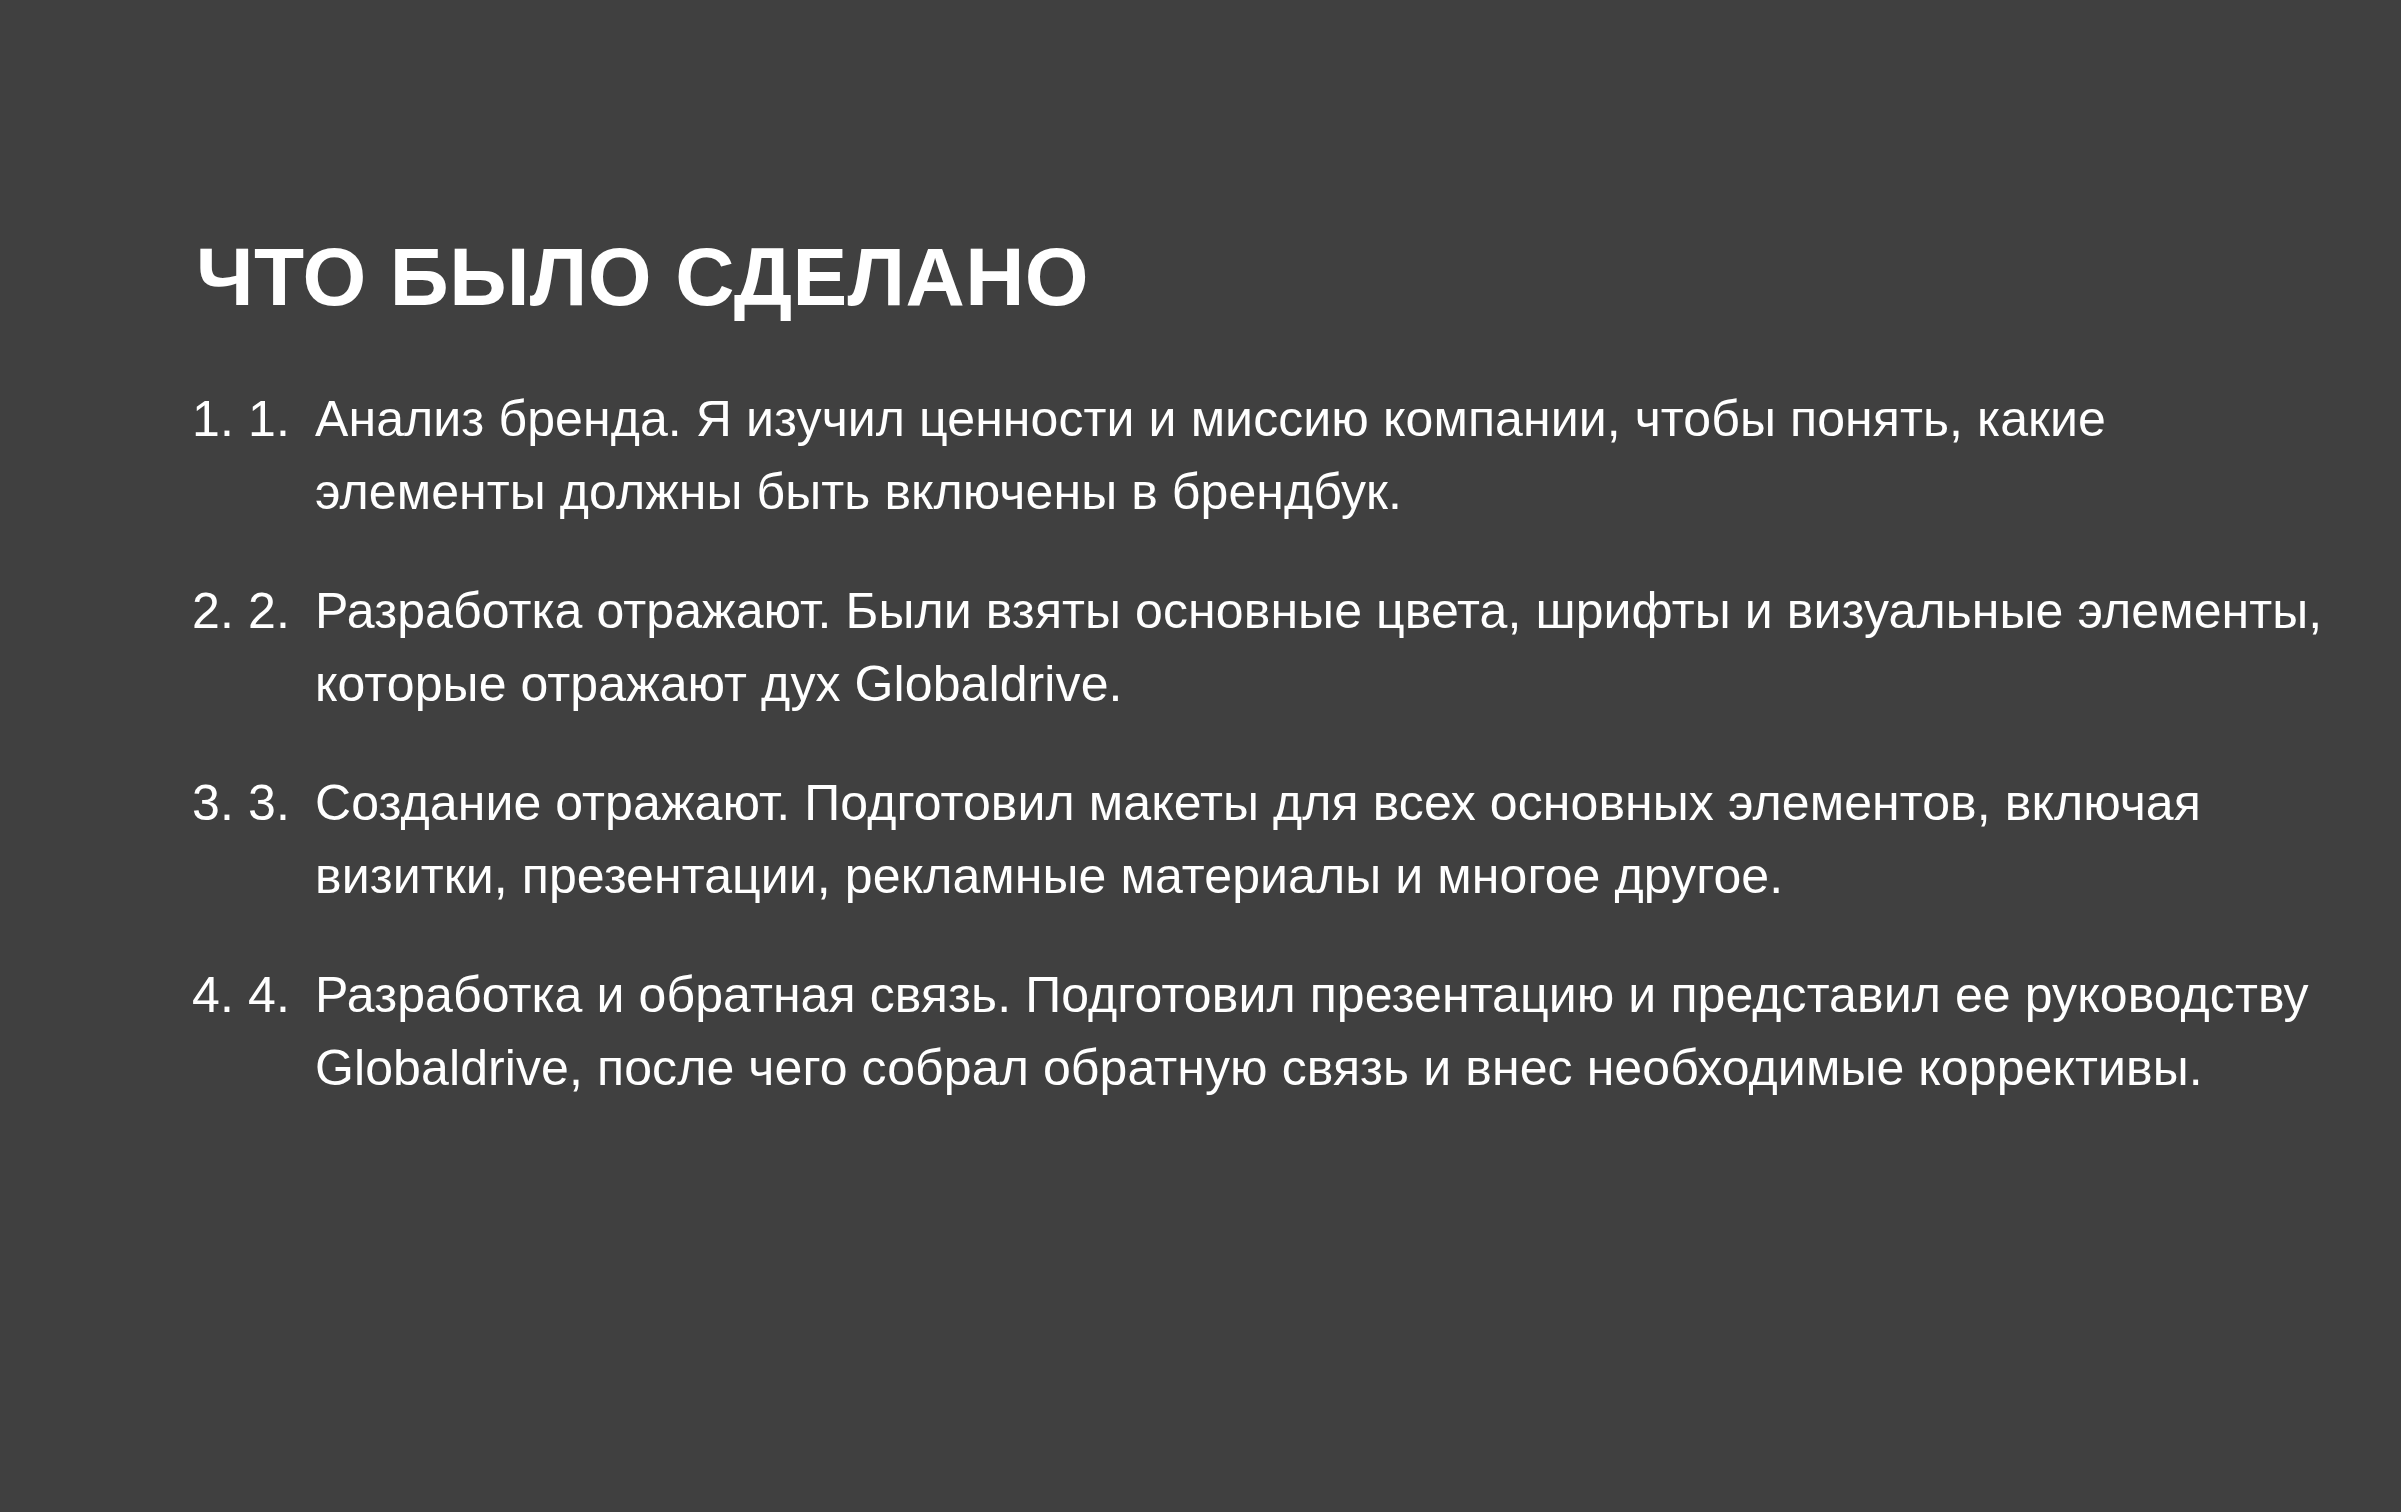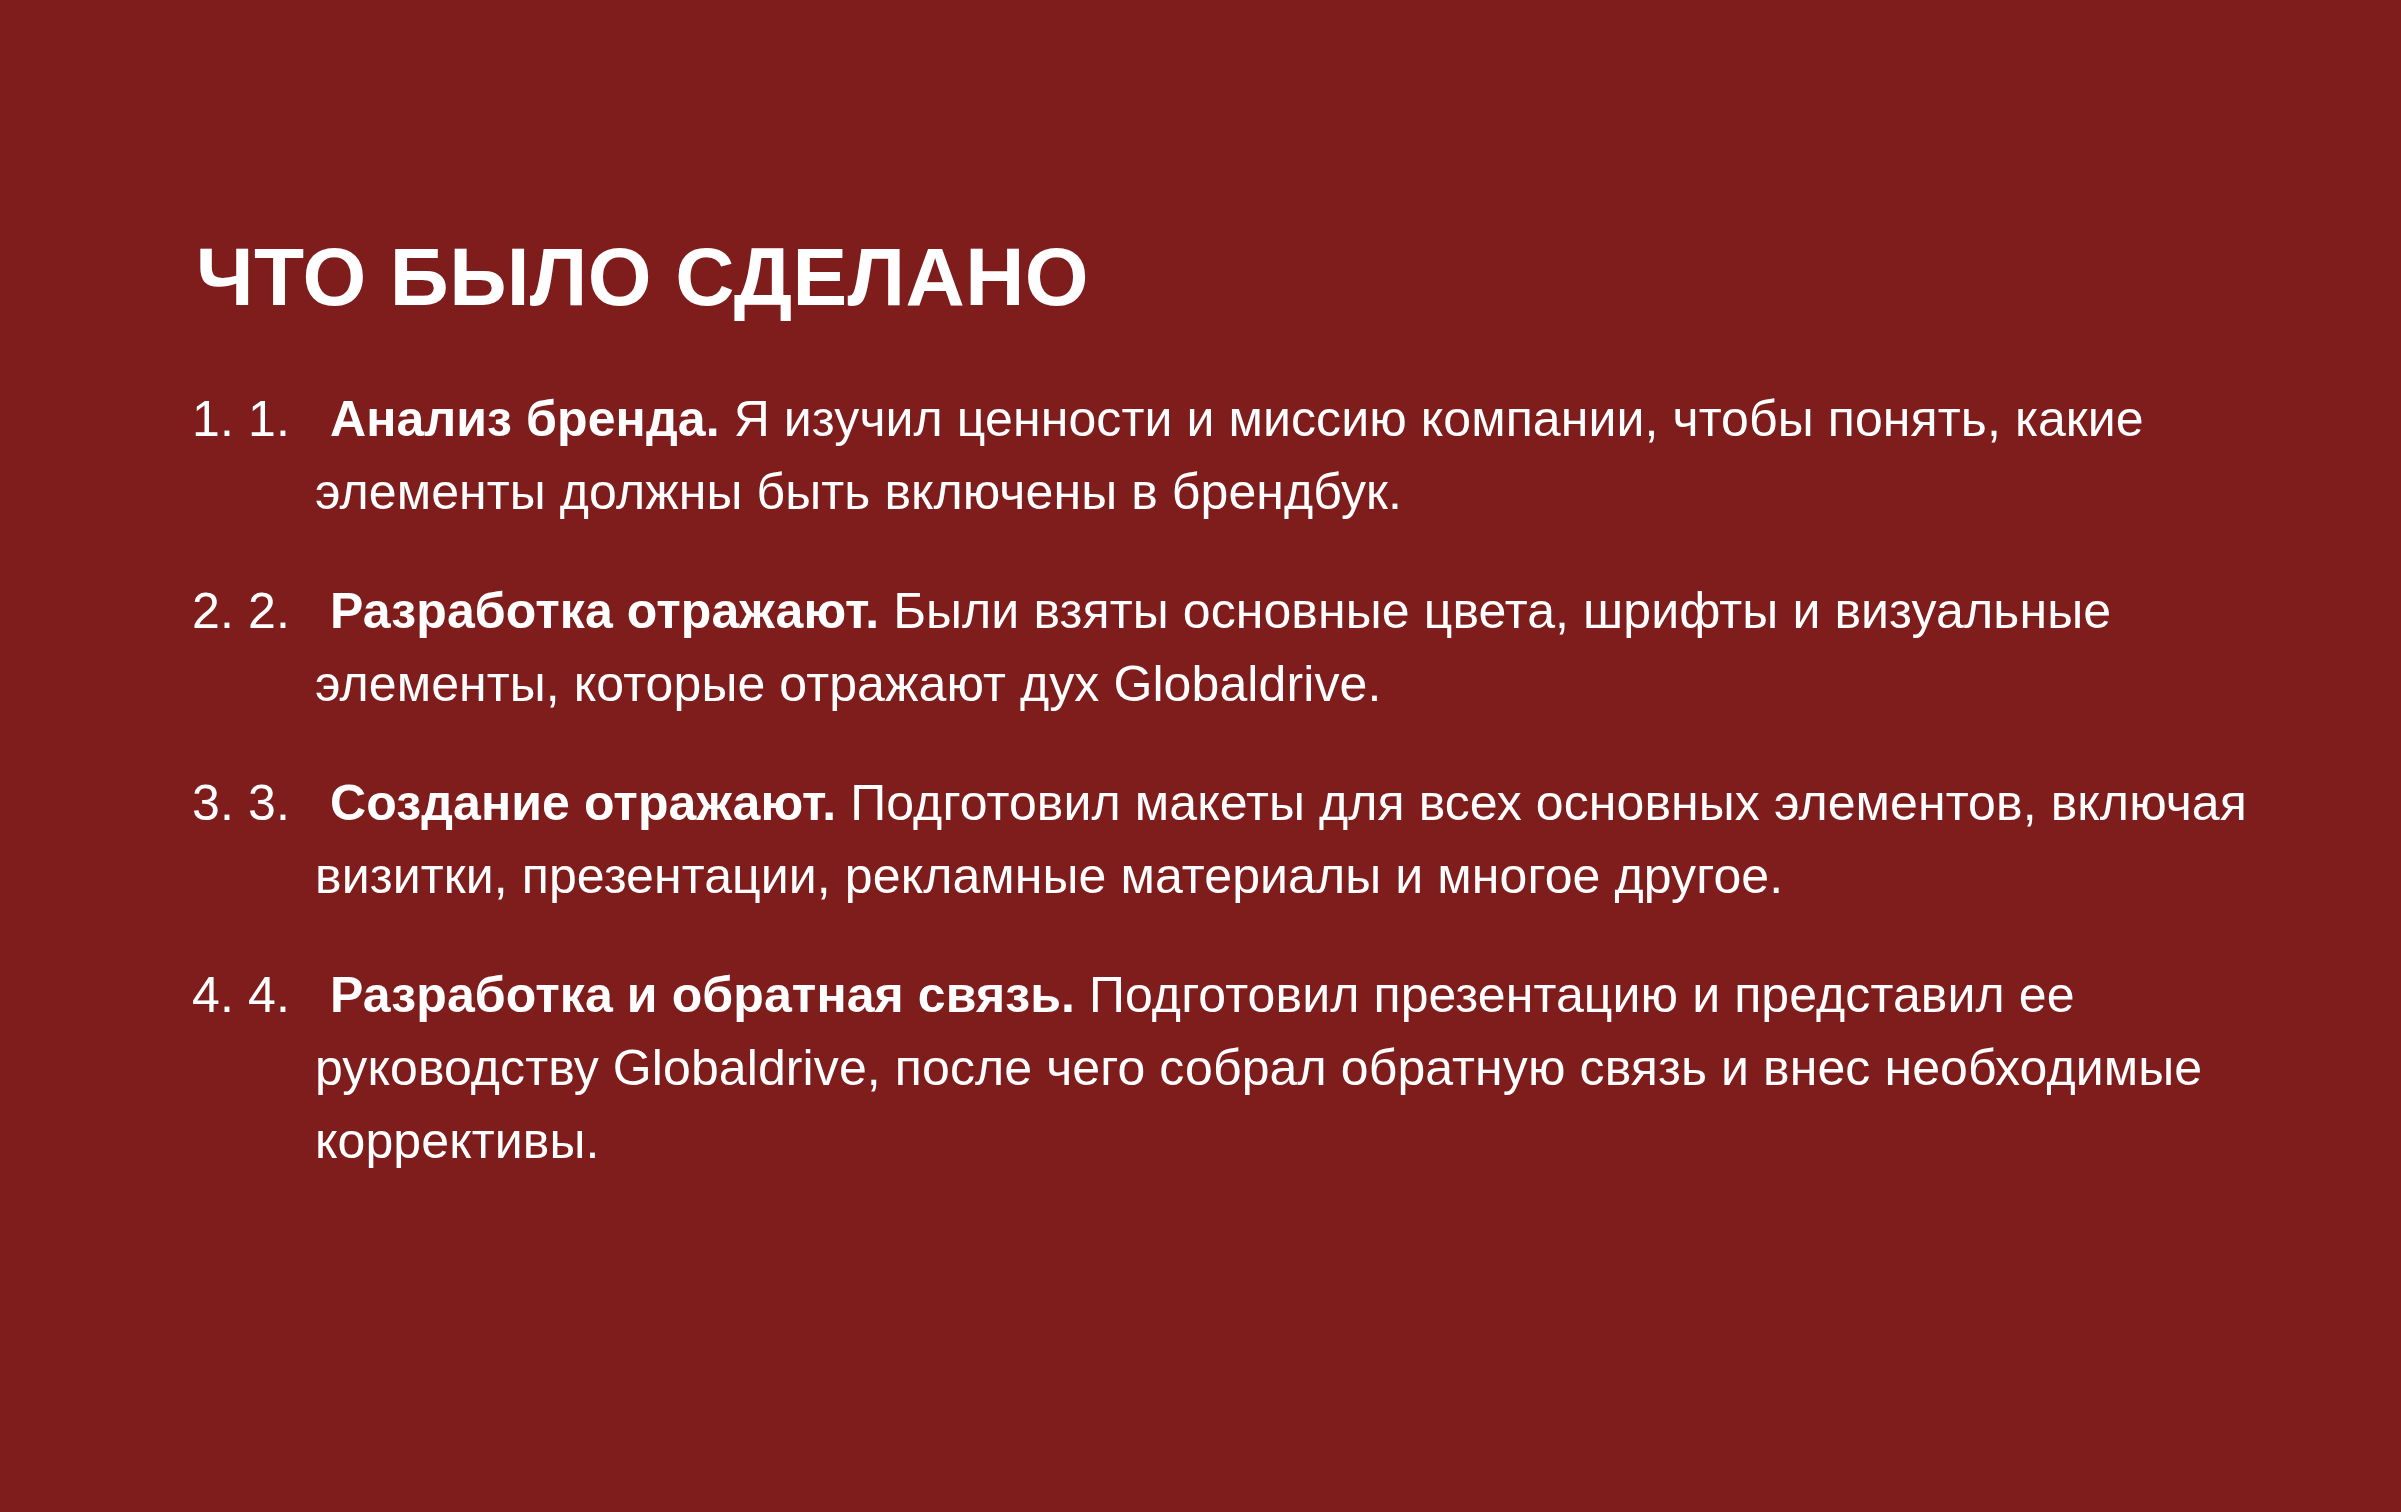--- a/index.html
+++ b/index.html
@@ -10,21 +10,21 @@
     width: 2401px;
     height: 1513px;
     background: #164FC8;
     font-family: "Liberation Sans", sans-serif;
     overflow: hidden;
     position: relative;
   }
   .slide {
     position: absolute;
     inset: 0;
-    background: #7f1d1d;
+    background: #404040;
   }
   .slide-title {
     position: absolute;
     left: 196px;
     top: 178px;
     font-size: 82px;
     font-weight: 700;
     color: #FFFFFF;
     letter-spacing: 0.4px;
     line-height: 1.08;
@@ -55,22 +55,21 @@
     top: 0;
     font-weight: 400;
     color: #FFFFFF;
     width: 60px;
     display: block;
   }
   .step-body {
     display: block;
   }
   .step-lead {
-    font-weight: 700;
-    margin-left: 15px;
+    font-weight: 400;
   }
   .step-rest {
     font-weight: 400;
   }
 </style>
 </head>
 <body>
 
 <div class="slide">
 

